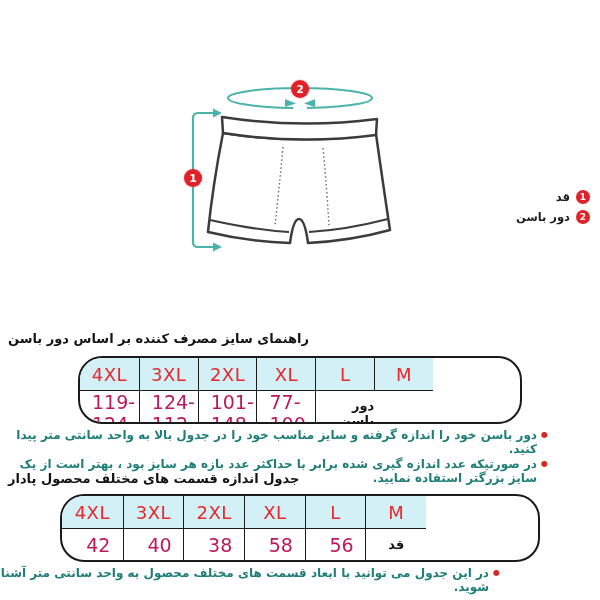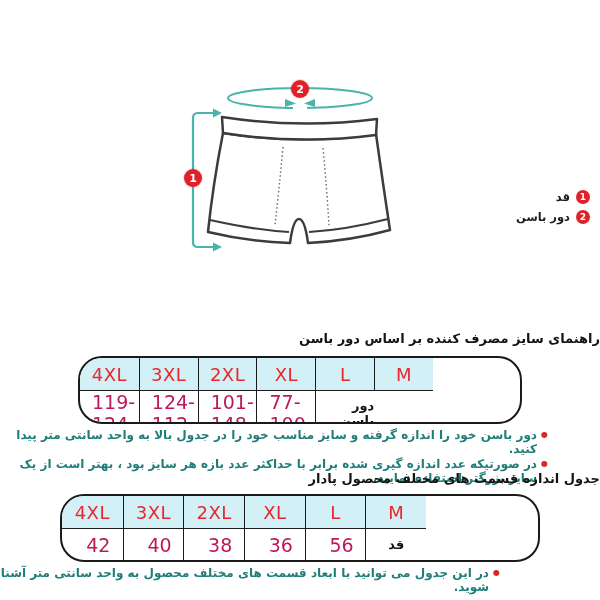--- a/index.html
+++ b/index.html
@@ -28,21 +28,21 @@
   .legend-row{display:flex;align-items:center;gap:6px;}
   .legend-badge{
     width:14px;height:14px;border-radius:50%;background:#e02128;color:#fff;
     font-size:9px;font-weight:bold;display:flex;align-items:center;justify-content:center;
     flex:0 0 auto;
   }
   .legend-text{font-size:11.5px;font-weight:600;color:#1c1c1c;direction:rtl;}
 
   
   .section-title{
-    position:absolute;left:8px;right:0;text-align:right;
+    position:absolute;left:8px;right:0;text-align:left;
     font-size:13px;font-weight:bold;color:#141414;direction:rtl;
   }
   .title-guide{top:331px;}
   .title-parts{top:471px;}
 
   
   .size-table{
     position:absolute;border:2px solid #1a1a1a;border-radius:24px;
     overflow:hidden;background:#fff;display:grid;grid-template-rows:33px 31px;
   }
@@ -153,21 +153,21 @@
       <div class="cell size-label">3XL</div>
       <div class="cell size-label">2XL</div>
       <div class="cell size-label">XL</div>
       <div class="cell size-label">L</div>
       <div class="cell size-label">M</div>
     </div>
     <div class="trow tbody">
       <div class="cell val-label">42</div>
       <div class="cell val-label">40</div>
       <div class="cell val-label">38</div>
-      <div class="cell val-label">36</div>
+      <div class="cell val-label">58</div>
       <div class="cell val-label">56</div>
       <div class="cell row-label">قد</div>
     </div>
   </div>
 
   <div class="notes notes-parts">
     <div class="note-row">
       <span class="note-bullet">●</span>
       <span class="note-text">در این جدول می توانید با ابعاد قسمت های مختلف محصول به واحد سانتی متر آشنا شوید.</span>
     </div>

